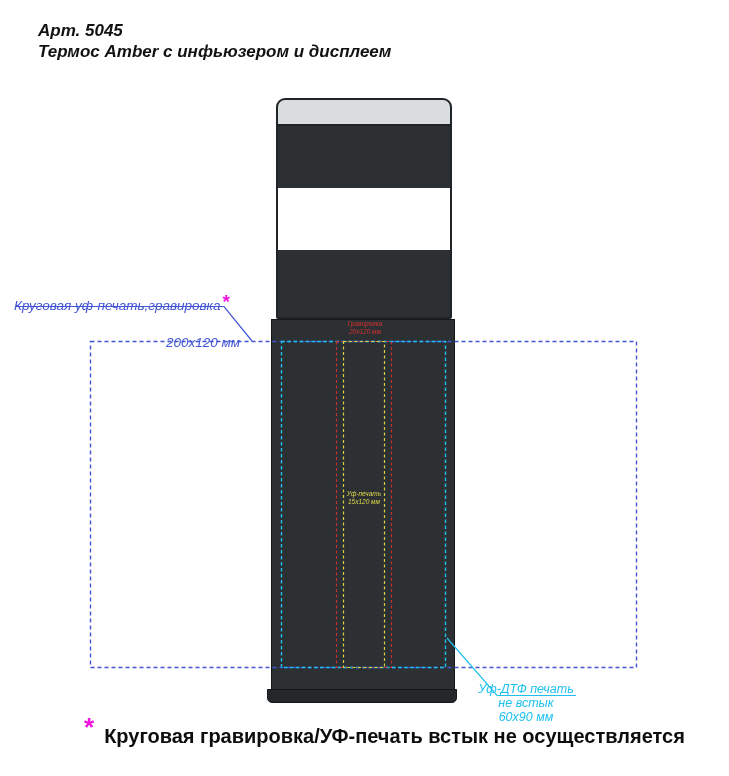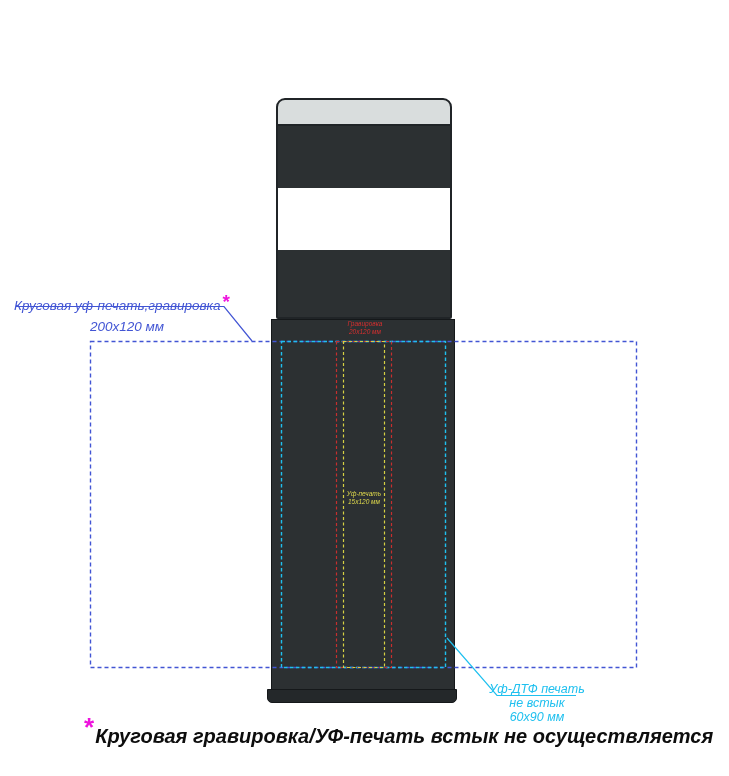--- a/index.html
+++ b/index.html
@@ -28,35 +28,39 @@
   .zone-label{position:absolute;z-index:6;width:82px;text-align:center;
     font-style:italic;font-size:6.5px;line-height:7.5px;white-space:nowrap;}
   .engraving-label{left:324px;top:320px;color:#d32f2f;}
   .uvprint-label{left:323px;top:490px;color:#ddd74c;}
   
   .circ-ann{position:absolute;left:14px;top:298px;width:226px;z-index:6;
     color:#4255d4;font-style:italic;font-size:13.5px;line-height:16px;}
   .circ-line1{display:flex;align-items:flex-start;white-space:nowrap;}
   .circ-ast{color:#ee13dd;font-weight:bold;font-style:normal;font-size:19px;
     line-height:14px;margin-left:2px;position:relative;top:-3px;}
-  .circ-size{text-align:center;margin-top:5px;}
+  .circ-size{text-align:right;margin-top:21px;}
   
-  .dtf-ann{position:absolute;left:489px;top:682px;width:96px;z-index:6;text-align:center;
+  .dtf-ann{position:absolute;left:478px;top:682px;width:96px;z-index:6;text-align:center;
     color:#1fc0ef;font-style:italic;font-size:12.5px;line-height:14px;white-space:nowrap;}
   
   .footnote{position:absolute;left:84px;top:715px;display:flex;z-index:6;white-space:nowrap;}
   .foot-ast{color:#ee13dd;font-weight:bold;font-size:26px;line-height:24px;}
-  .foot-text{color:#0d0d0d;font-style:italic;font-weight:bold;font-size:20px;
-    line-height:22px;padding-top:10px;margin-left:1px;}
+  .foot-text{color:#0d0d0d;font-weight:bold;font-size:20px;
+    line-height:22px;padding-top:10px;margin-left:10px;}
 </style>
 </head>
 <body>
 
 <div class="sheet">
 
+  <div class="header">
+    <div>Арт. 5045</div>
+    <div>Термос Amber с инфьюзером и дисплеем</div>
+  </div>
 
   <div>
     <div class="neck">
       <div class="cap"></div>
       <div class="band-dark-1"></div>
       <div class="band-white"></div>
       <div class="band-dark-2"></div>
     </div>
     <div class="tbody"></div>
     <div class="tbase"></div>

